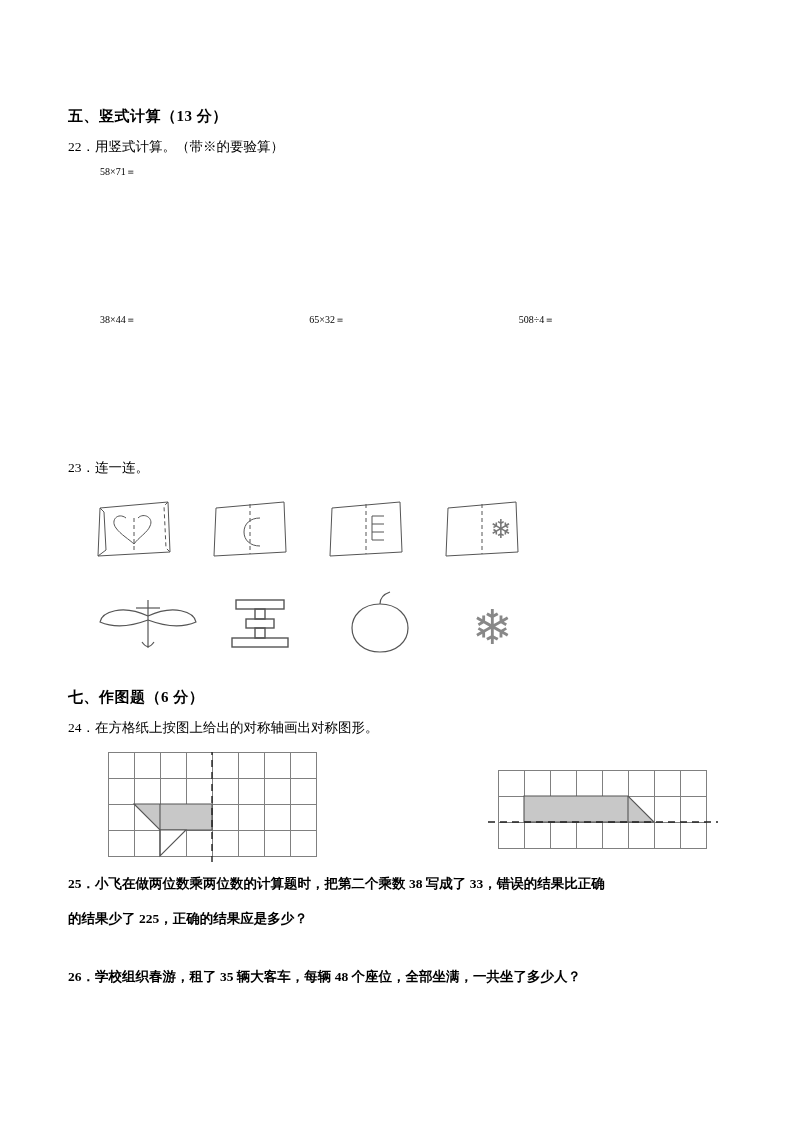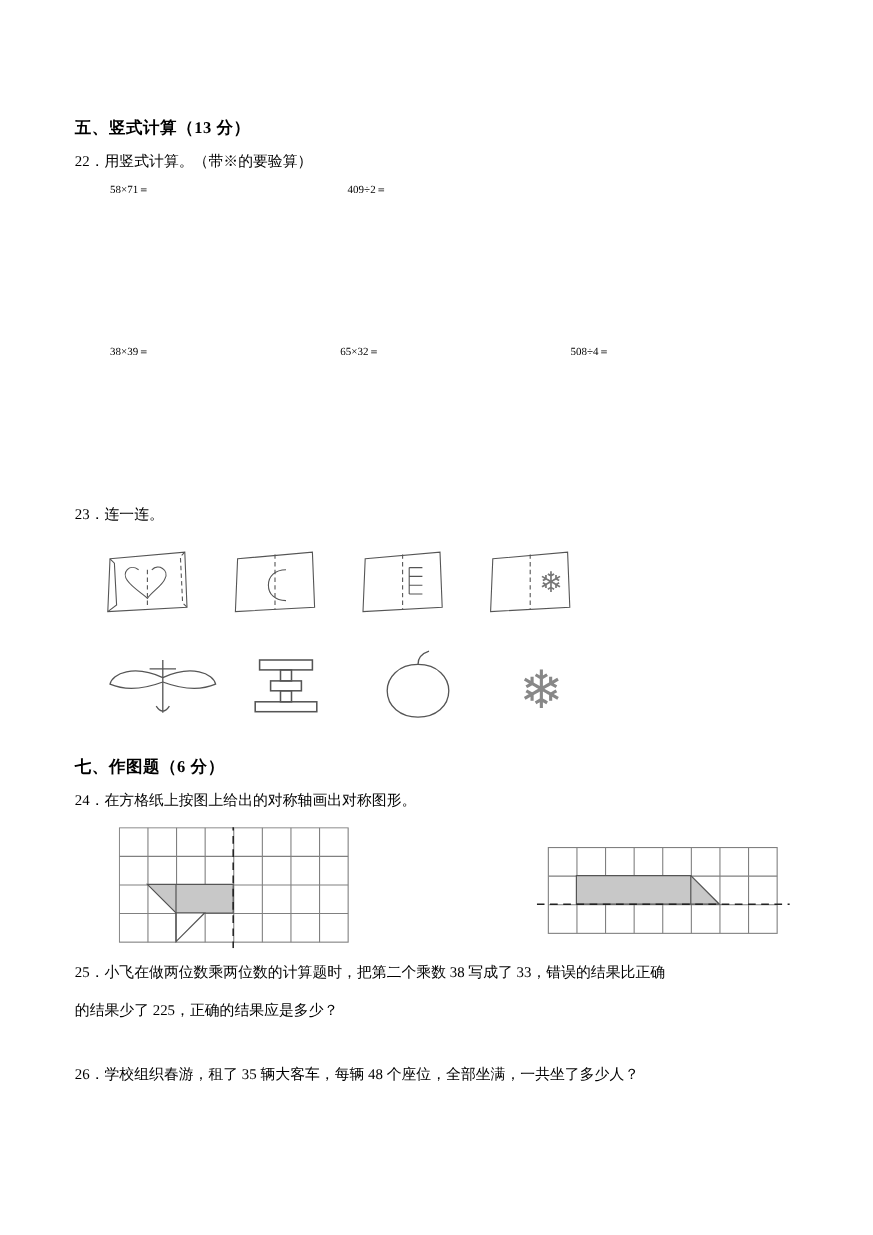--- a/index.html
+++ b/index.html
@@ -91,42 +91,42 @@
     left: 420px;
     top: 14px;
   }
 
   
   .para {
     font-size: 13.5px;
     line-height: 2.05;
     margin: 8px 0 0 0;
     text-align: justify;
+    font-weight: bold;
   }
   .para-indent { margin-left: 0; }
   .gap-after-para { height: 22px; }
 </style>
 </head>
 <body>
 
 <div class="page">
   <div class="content">
 
     <div class="section-title">五、竖式计算（13 分）</div>
     <div class="q-line">22．用竖式计算。（带※的要验算）</div>
 
     <div class="calc-row">
       <div class="cell">58×71＝</div>
-      <div class="cell">409÷2＝</div>
     </div>
 
     <div class="spacer-lg"></div>
 
     <div class="calc-row">
-      <div class="cell">38×39＝</div>
+      <div class="cell">38×44＝</div>
       <div class="cell">65×32＝</div>
       <div class="cell">508÷4＝</div>
     </div>
 
     <div class="spacer-lg"></div>
 
     <div class="q-line">23．连一连。</div>
 
     <div class="shapes-row">
       <div class="shape-slot">

